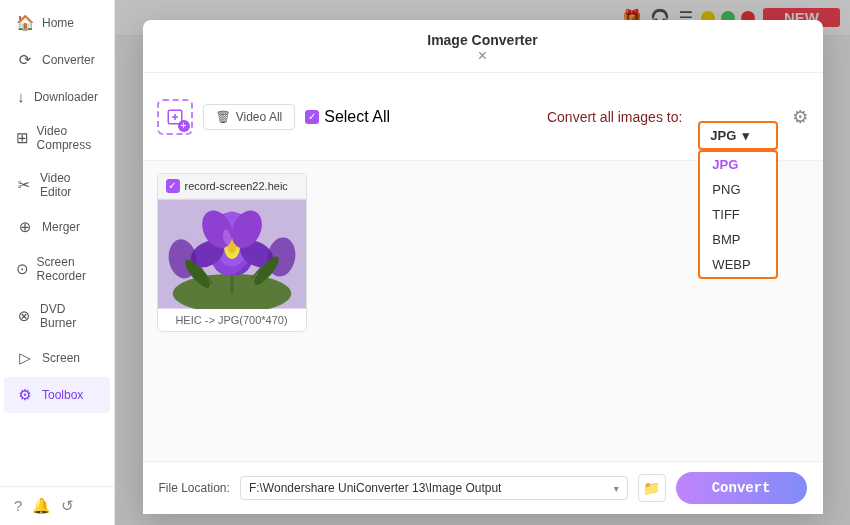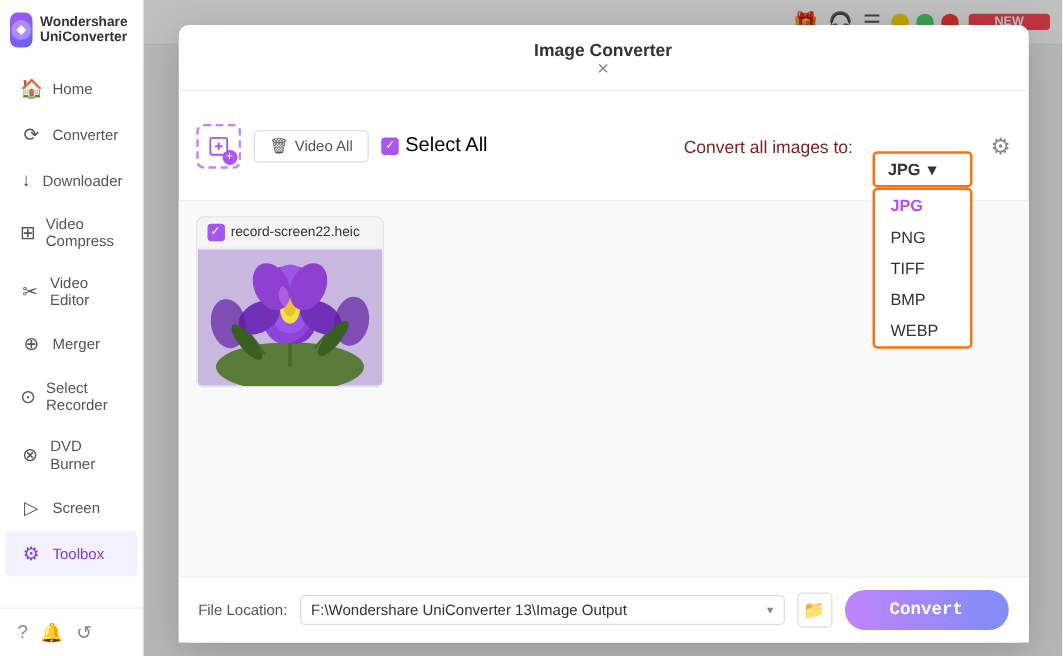--- a/index.html
+++ b/index.html
@@ -80,21 +80,21 @@
       align-items: center;
       justify-content: flex-end;
       padding: 0 10px;
       gap: 8px;
       border-bottom: 1px solid #eee;
     }
     .topbar-icon { font-size: 16px; color: #555; cursor: pointer; }
     .new-badge {
       background: #ff4757;
       color: #fff;
-      font-size: 10px;
+      font-size: 15px;
       font-weight: bold;
       padding: 1px 21px;
       border-radius: 3px;
     }
     .win-controls { display: flex; gap: 6px; }
     .win-btn {
       width: 14px; height: 14px;
       border-radius: 50%;
       display: flex; align-items: center; justify-content: center;
       font-size: 9px; cursor: pointer;
@@ -344,29 +344,20 @@
       content: '✓';
       color: white;
       font-size: 10px;
       line-height: 1;
     }
   </style>
 </head>
 <body>
 
 <div class="sidebar">
-  <div class="sidebar-header">
-    <div class="app-logo">
-      <svg width="18" height="18" viewBox="0 0 18 18">
-          <circle cx="9" cy="9" r="8" fill="white" opacity="0.3"></circle>
-          <path d="M5 9 L9 5 L13 9 L9 13 Z" fill="white"></path>
-        </svg>
-    </div>
-    <span class="app-title">Wondershare UniConverter</span>
-  </div>
 
   <nav class="sidebar-nav">
     <div class="nav-item">
       <span class="nav-icon">🏠</span>
       <span class="nav-label">Home</span>
     </div>
     <div class="nav-item">
       <span class="nav-icon">⟳</span>
       <span class="nav-label">Converter</span>
     </div>
@@ -381,21 +372,21 @@
     <div class="nav-item">
       <span class="nav-icon">✂</span>
       <span class="nav-label">Video Editor</span>
     </div>
     <div class="nav-item">
       <span class="nav-icon">⊕</span>
       <span class="nav-label">Merger</span>
     </div>
     <div class="nav-item">
       <span class="nav-icon">⊙</span>
-      <span class="nav-label">Select Recorder</span>
+      <span class="nav-label">Screen Recorder</span>
     </div>
     <div class="nav-item">
       <span class="nav-icon">⊗</span>
       <span class="nav-label">DVD Burner</span>
     </div>
     <div class="nav-item">
       <span class="nav-icon">▷</span>
       <span class="nav-label">Screen</span>
     </div>
     <div class="nav-item active">
@@ -506,20 +497,23 @@
 
                 <ellipse cx="70" cy="38" rx="4" ry="8" fill="#c080f0" opacity="0.5" transform="rotate(-10,70,38)"></ellipse>
 
                 <ellipse cx="25" cy="60" rx="14" ry="20" fill="#6020a0" opacity="0.7" transform="rotate(-10,25,60)"></ellipse>
                 <ellipse cx="125" cy="58" rx="14" ry="20" fill="#6020a0" opacity="0.7" transform="rotate(10,125,58)"></ellipse>
 
                 <ellipse cx="40" cy="75" rx="6" ry="18" fill="#3a6020" transform="rotate(-40,40,75)"></ellipse>
                 <ellipse cx="110" cy="72" rx="6" ry="18" fill="#3a6020" transform="rotate(40,110,72)"></ellipse>
               </svg>
             </div>
+            <div class="tile-footer">
+              <span>HEIC -&gt; JPG(700*470)</span>
+            </div>
           </div>
         </div>
       </div>
 
       <div class="modal-footer">
         <span class="footer-label">File Location:</span>
         <div class="footer-path-select">
           <span class="footer-path-text">F:\Wondershare UniConverter 13\Image Output</span>
           <span class="footer-path-arrow">▾</span>
         </div>

